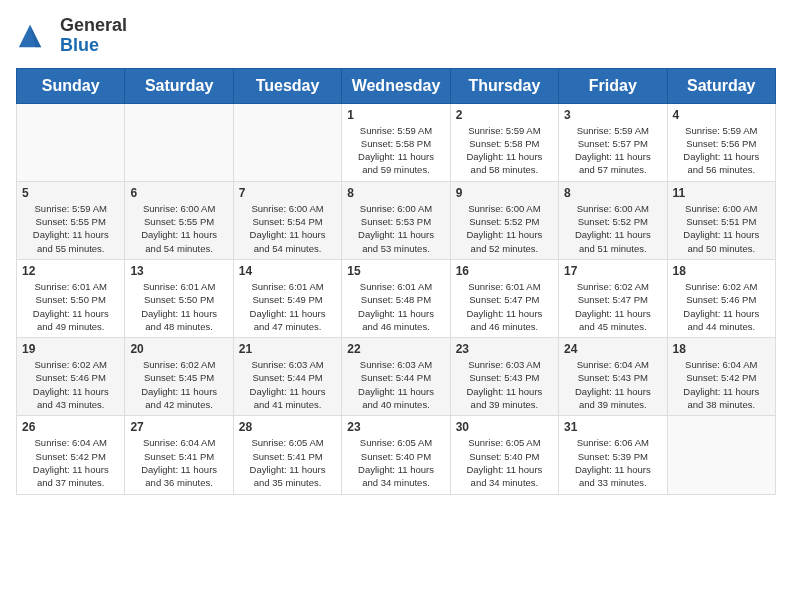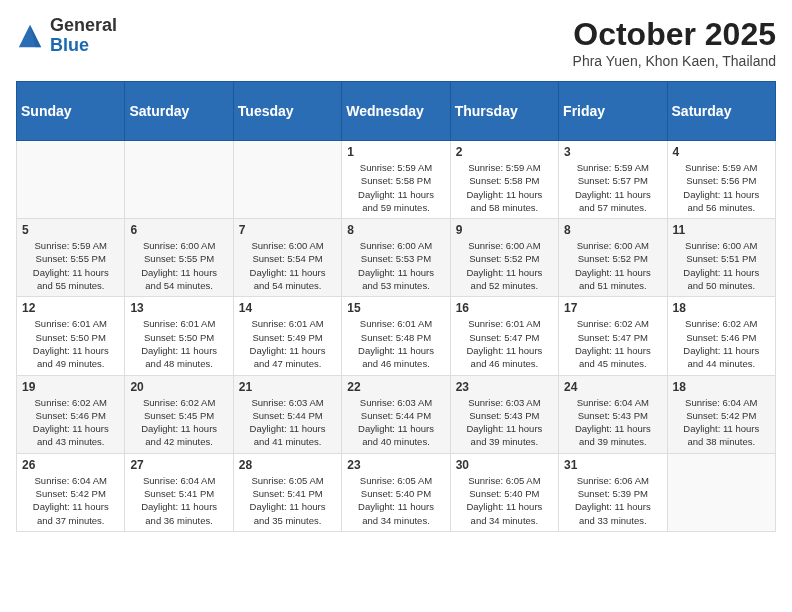--- a/index.html
+++ b/index.html
@@ -12,21 +12,21 @@
     }
     .header {
       display: flex;
       justify-content: space-between;
       align-items: flex-start;
       margin-bottom: 12px;
     }
     .logo {
       display: flex;
       align-items: center;
-      gap: 6px;
+      gap: 16px;
     }
     .logo-text {
       font-size: 18px;
       font-weight: bold;
       line-height: 1.1;
     }
     .logo-general { color: #333; }
     .logo-blue { color: #1a6ab1; }
     .logo-icon {
       width: 28px;
@@ -45,24 +45,24 @@
       color: #444;
     }
     .calendar {
       width: 100%;
       border-collapse: collapse;
       border: 1px solid #ccc;
     }
     .calendar th {
       background-color: #2a6db5;
       color: #fff;
-      font-size: 14px;
+      font-size: 16px;
       font-weight: bold;
-      padding: 21px 4px;
-      text-align: left;
+      padding: 8px 4px;
+      text-align: center;
       border: 1px solid #1a5a9a;
     }
     .calendar td {
       vertical-align: top;
       padding: 4px 5px;
       border: 1px solid #ddd;
       font-size: 10px;
       color: #333;
       width: 108px;
       min-height: 90px;
@@ -95,24 +95,20 @@
   <div class="logo">
     <svg class="logo-icon" viewBox="0 0 40 40">
       <polygon points="20,4 36,36 4,36" fill="#2a6db5"></polygon>
       <polygon points="20,4 36,36 28,36" fill="#1a5a9a" opacity="0.5"></polygon>
     </svg>
     <div class="logo-text">
       <span class="logo-general">General</span><br>
       <span class="logo-blue">Blue</span>
     </div>
   </div>
-  <div class="title-block">
-    <div class="month-title">October 2025</div>
-    <div class="location">Phra Yuen, Khon Kaen, Thailand</div>
-  </div>
 </div>
 
 <table class="calendar">
   <thead>
     <tr>
     <th>Sunday</th>
         <th>Saturday</th>
         <th>Tuesday</th>
         <th>Wednesday</th>
         <th>Thursday</th>

